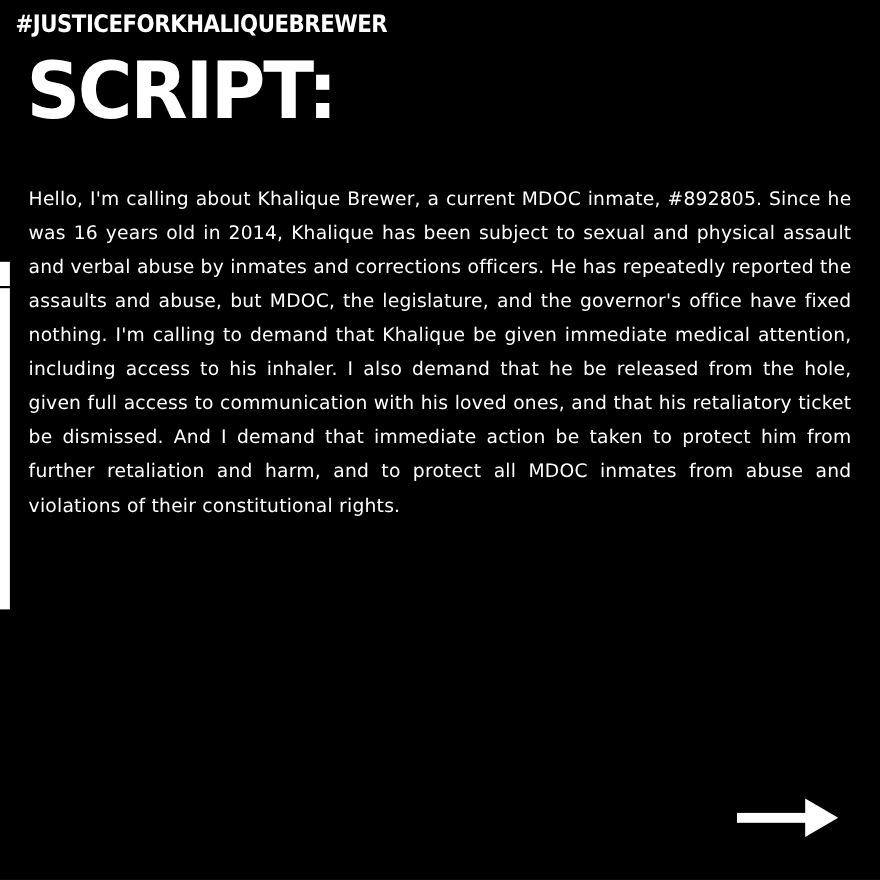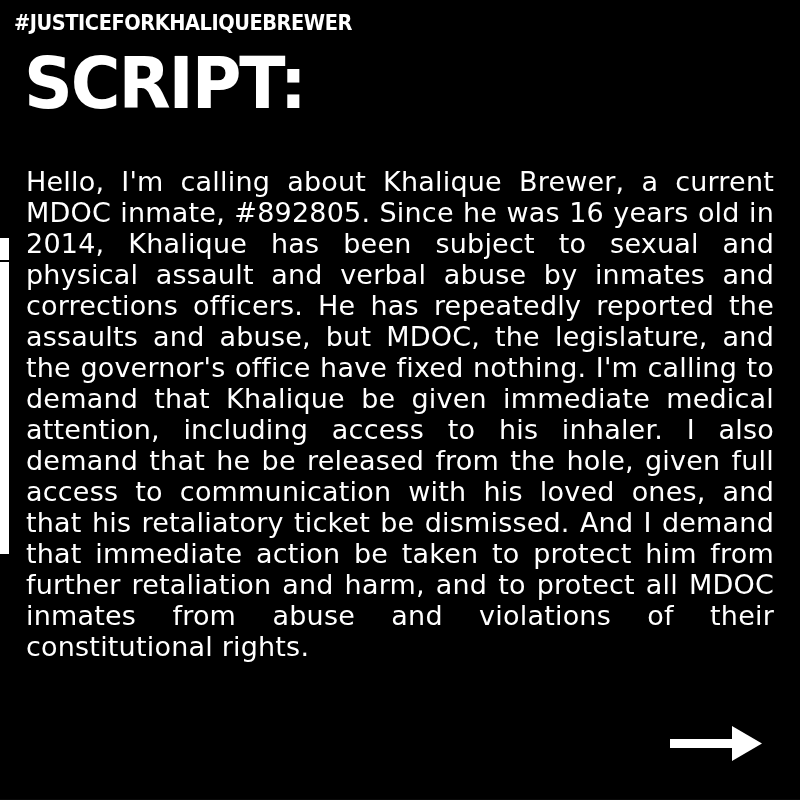--- a/index.html
+++ b/index.html
@@ -63,21 +63,21 @@
     background: #ffffff;
   }
   .mark-a { top: 238px; height: 22px; }
   .mark-b { top: 262px; height: 292px; }
   .script-body {
     position: absolute;
     left: 26px;
     top: 166px;
     width: 748px;
     font-family: "DejaVu Sans", sans-serif;
-    font-size: 27px;
+    font-size: 17px;
     line-height: 31px;
     text-align: justify;
     text-justify: inter-word;
     color: #ffffff;
     letter-spacing: 0.2px;
   }
   .arrow {
     position: absolute;
     right: 38px;
     bottom: 36px;

